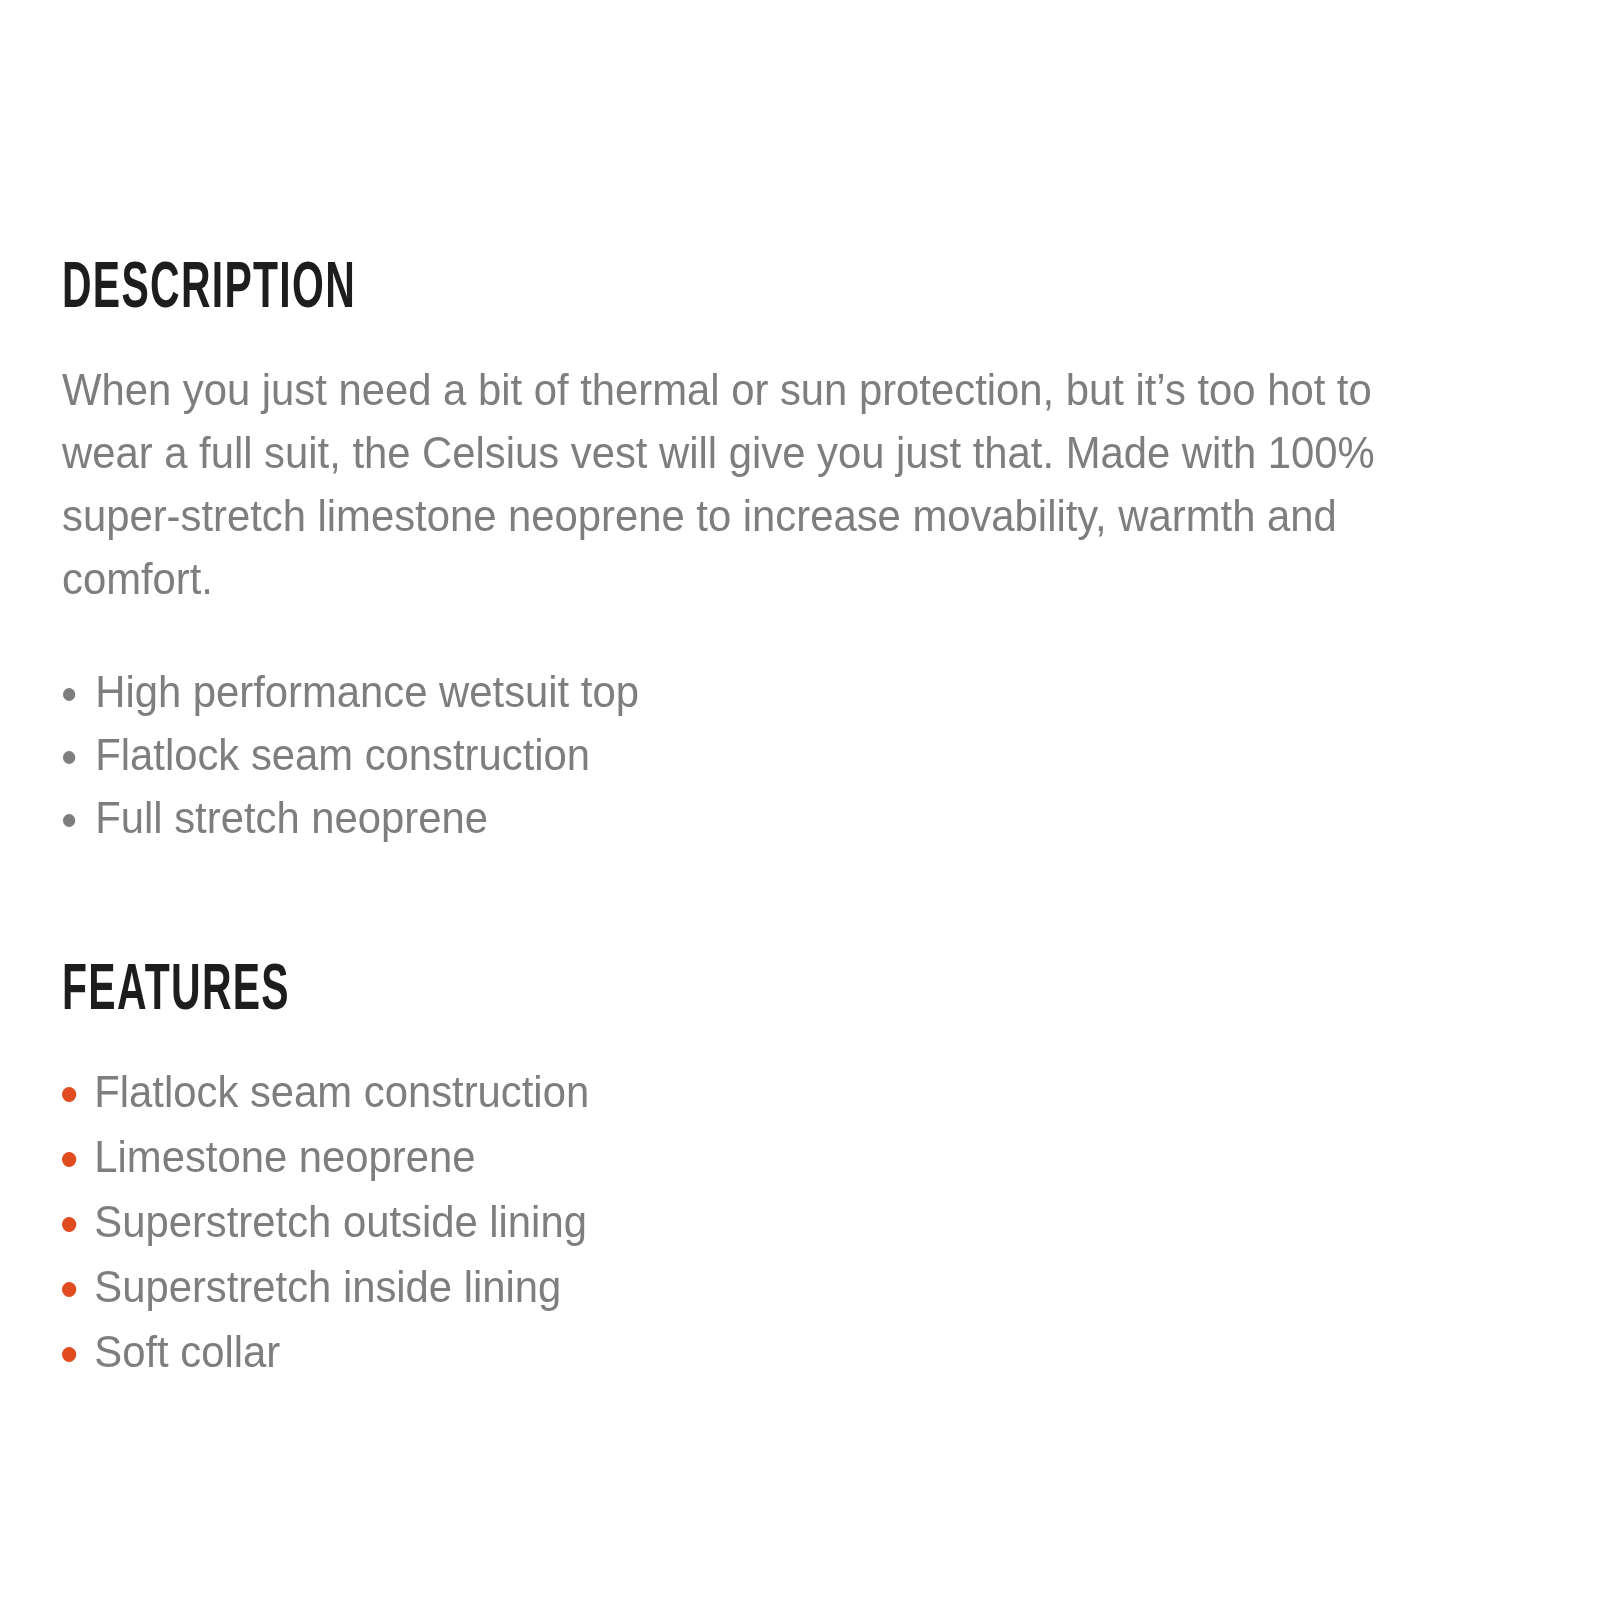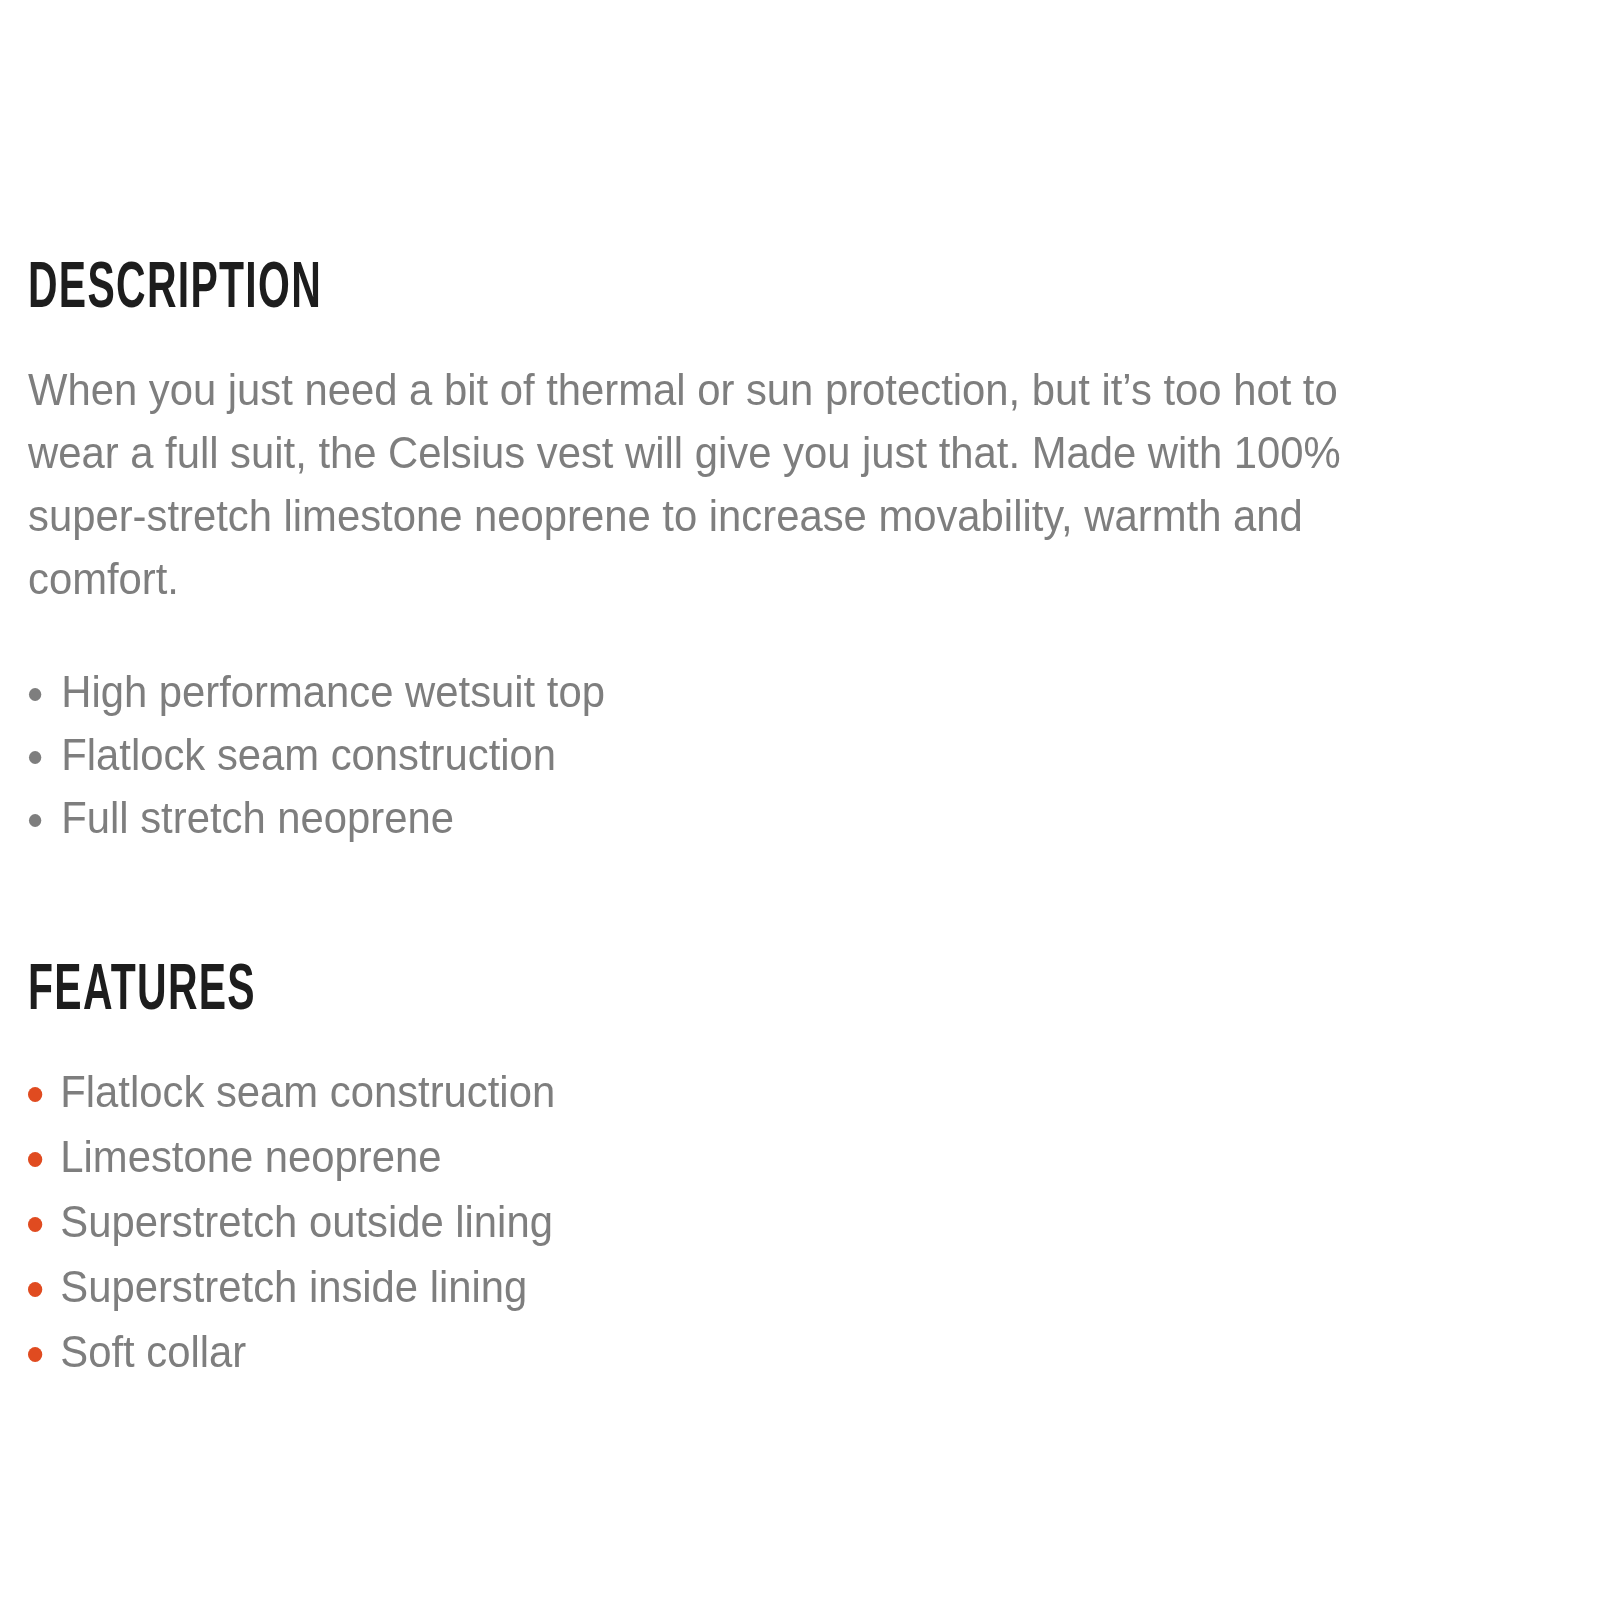--- a/index.html
+++ b/index.html
@@ -15,21 +15,21 @@
     width: 1600px;
     height: 1600px;
     background: var(--color-background);
     font-family: "Liberation Sans", "DejaVu Sans", sans-serif;
     overflow: hidden;
   }
   .page {
     position: relative;
     width: 1427px;
     height: 1600px;
-    padding: 253px 0 0 28px;
+    padding: 253px 0 0 62px;
     background: var(--color-background);
   }
   h2.section-heading {
     font-size: 64px;
     line-height: 64px;
     font-weight: 700;
     letter-spacing: 2px;
     color: var(--color-heading);
     transform: scaleX(0.64);
     transform-origin: 0 50%;

